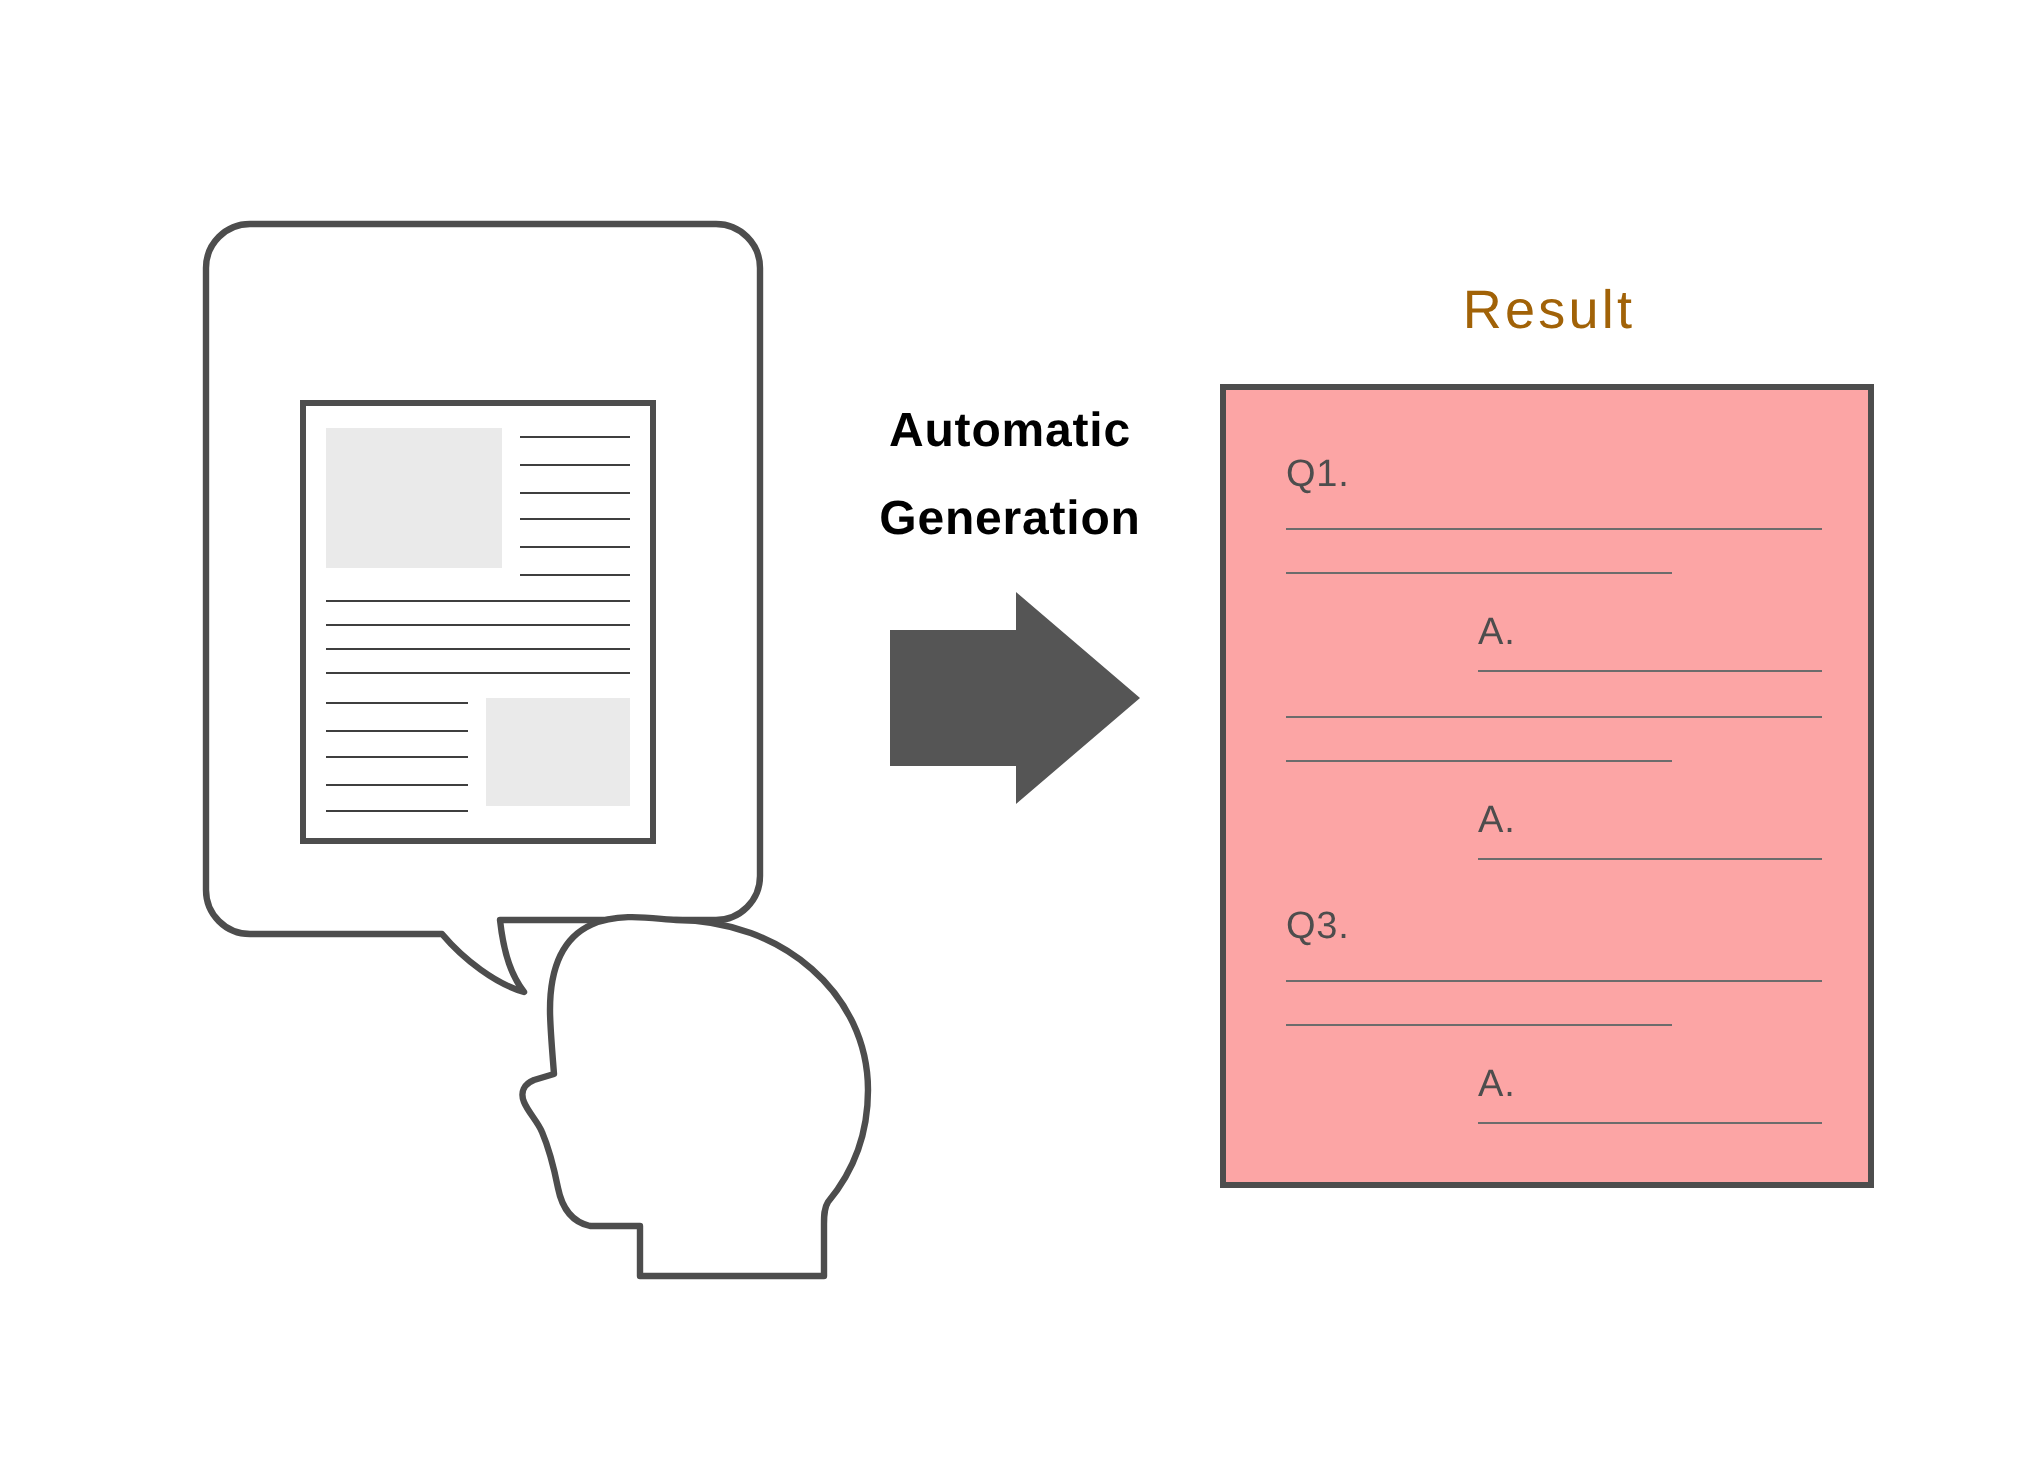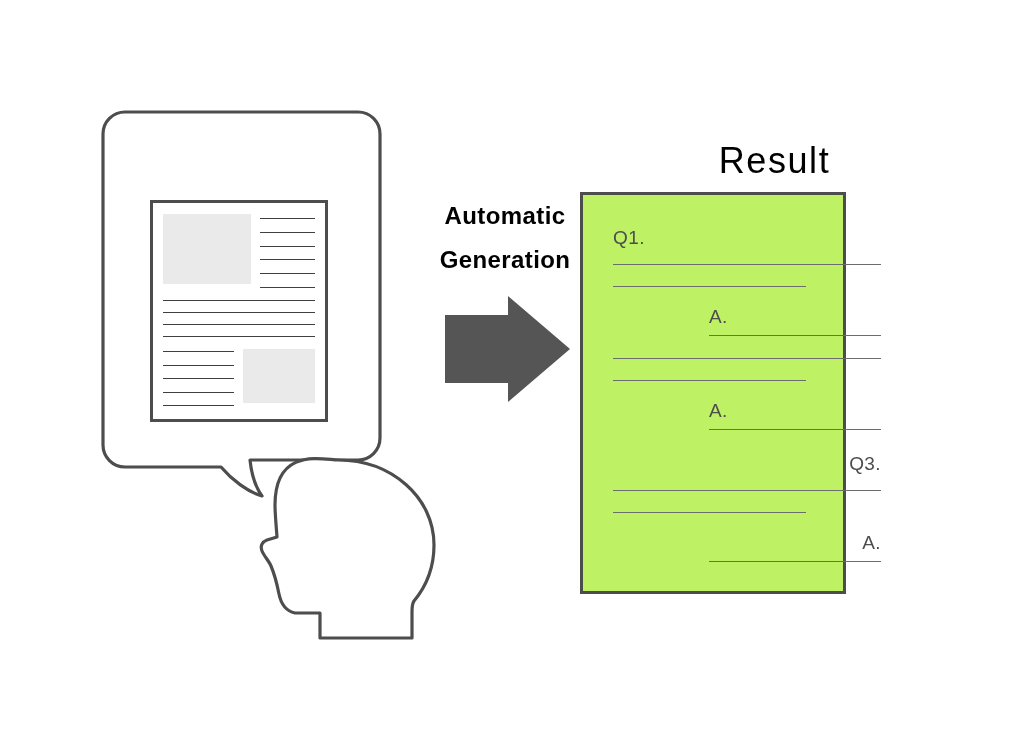--- a/index.html
+++ b/index.html
@@ -106,43 +106,43 @@
     letter-spacing: 0.4px;
   }
 
   
   .result-title {
     position: absolute;
     left: 612px;
     top: 140px;
     width: 325px;
     text-align: center;
-    font-size: 36px;
+    font-size: 27px;
     font-weight: 300;
     letter-spacing: 1.6px;
-    color: #000000;
+    color: #a16207;
   }
   .result-sheet {
     position: absolute;
-    left: 580px;
+    left: 610px;
     top: 192px;
-    width: 266px;
+    width: 327px;
     height: 402px;
     border: 3px solid #4d4d4d;
-    background: #bef264;
+    background: #fca5a5;
     box-sizing: border-box;
   }
   .qa-group {
     position: absolute;
     left: 30px;
     width: 268px;
   }
   .qa-group.g0 { top: 33px; }
   .qa-group.g1 { top: 146px; }
-  .qa-group.g2 { top: 259px; text-align: right; }
+  .qa-group.g2 { top: 259px; }
 
   .q-label {
     font-size: 19px;
     font-weight: 400;
     color: #4d4d4d;
     letter-spacing: 0.4px;
     line-height: 1;
   }
   .q-line-long {
     margin-top: 17px;

